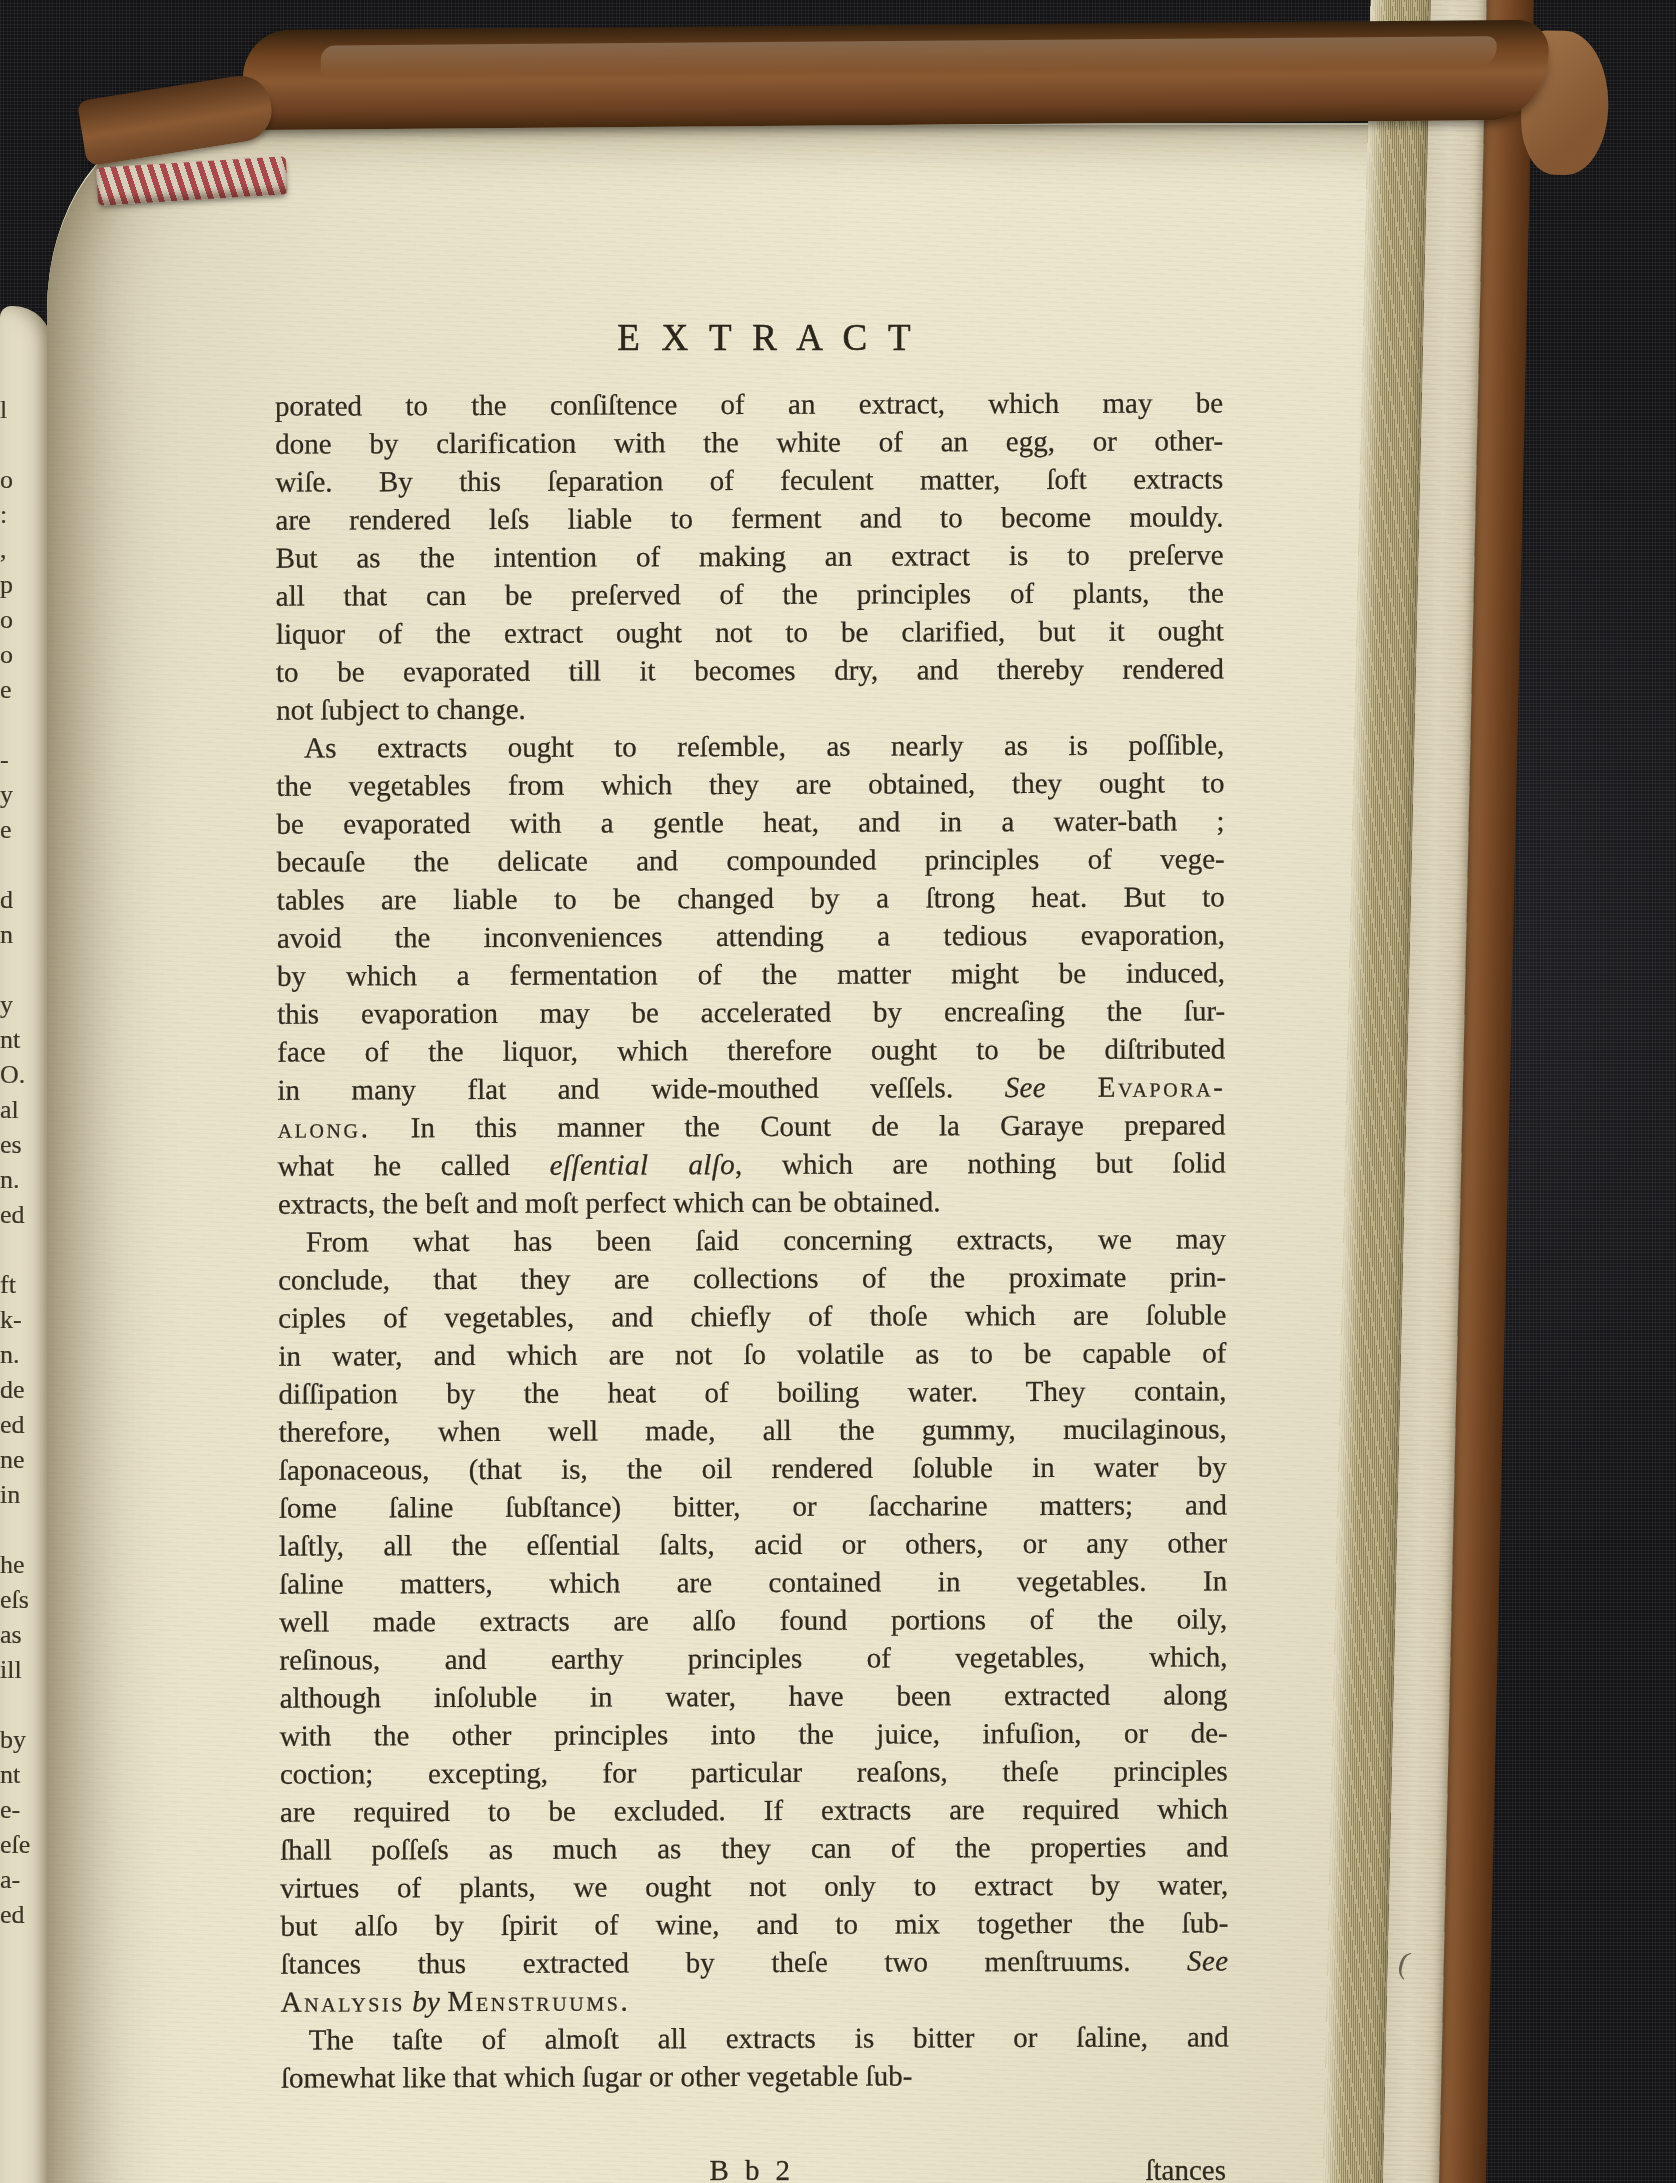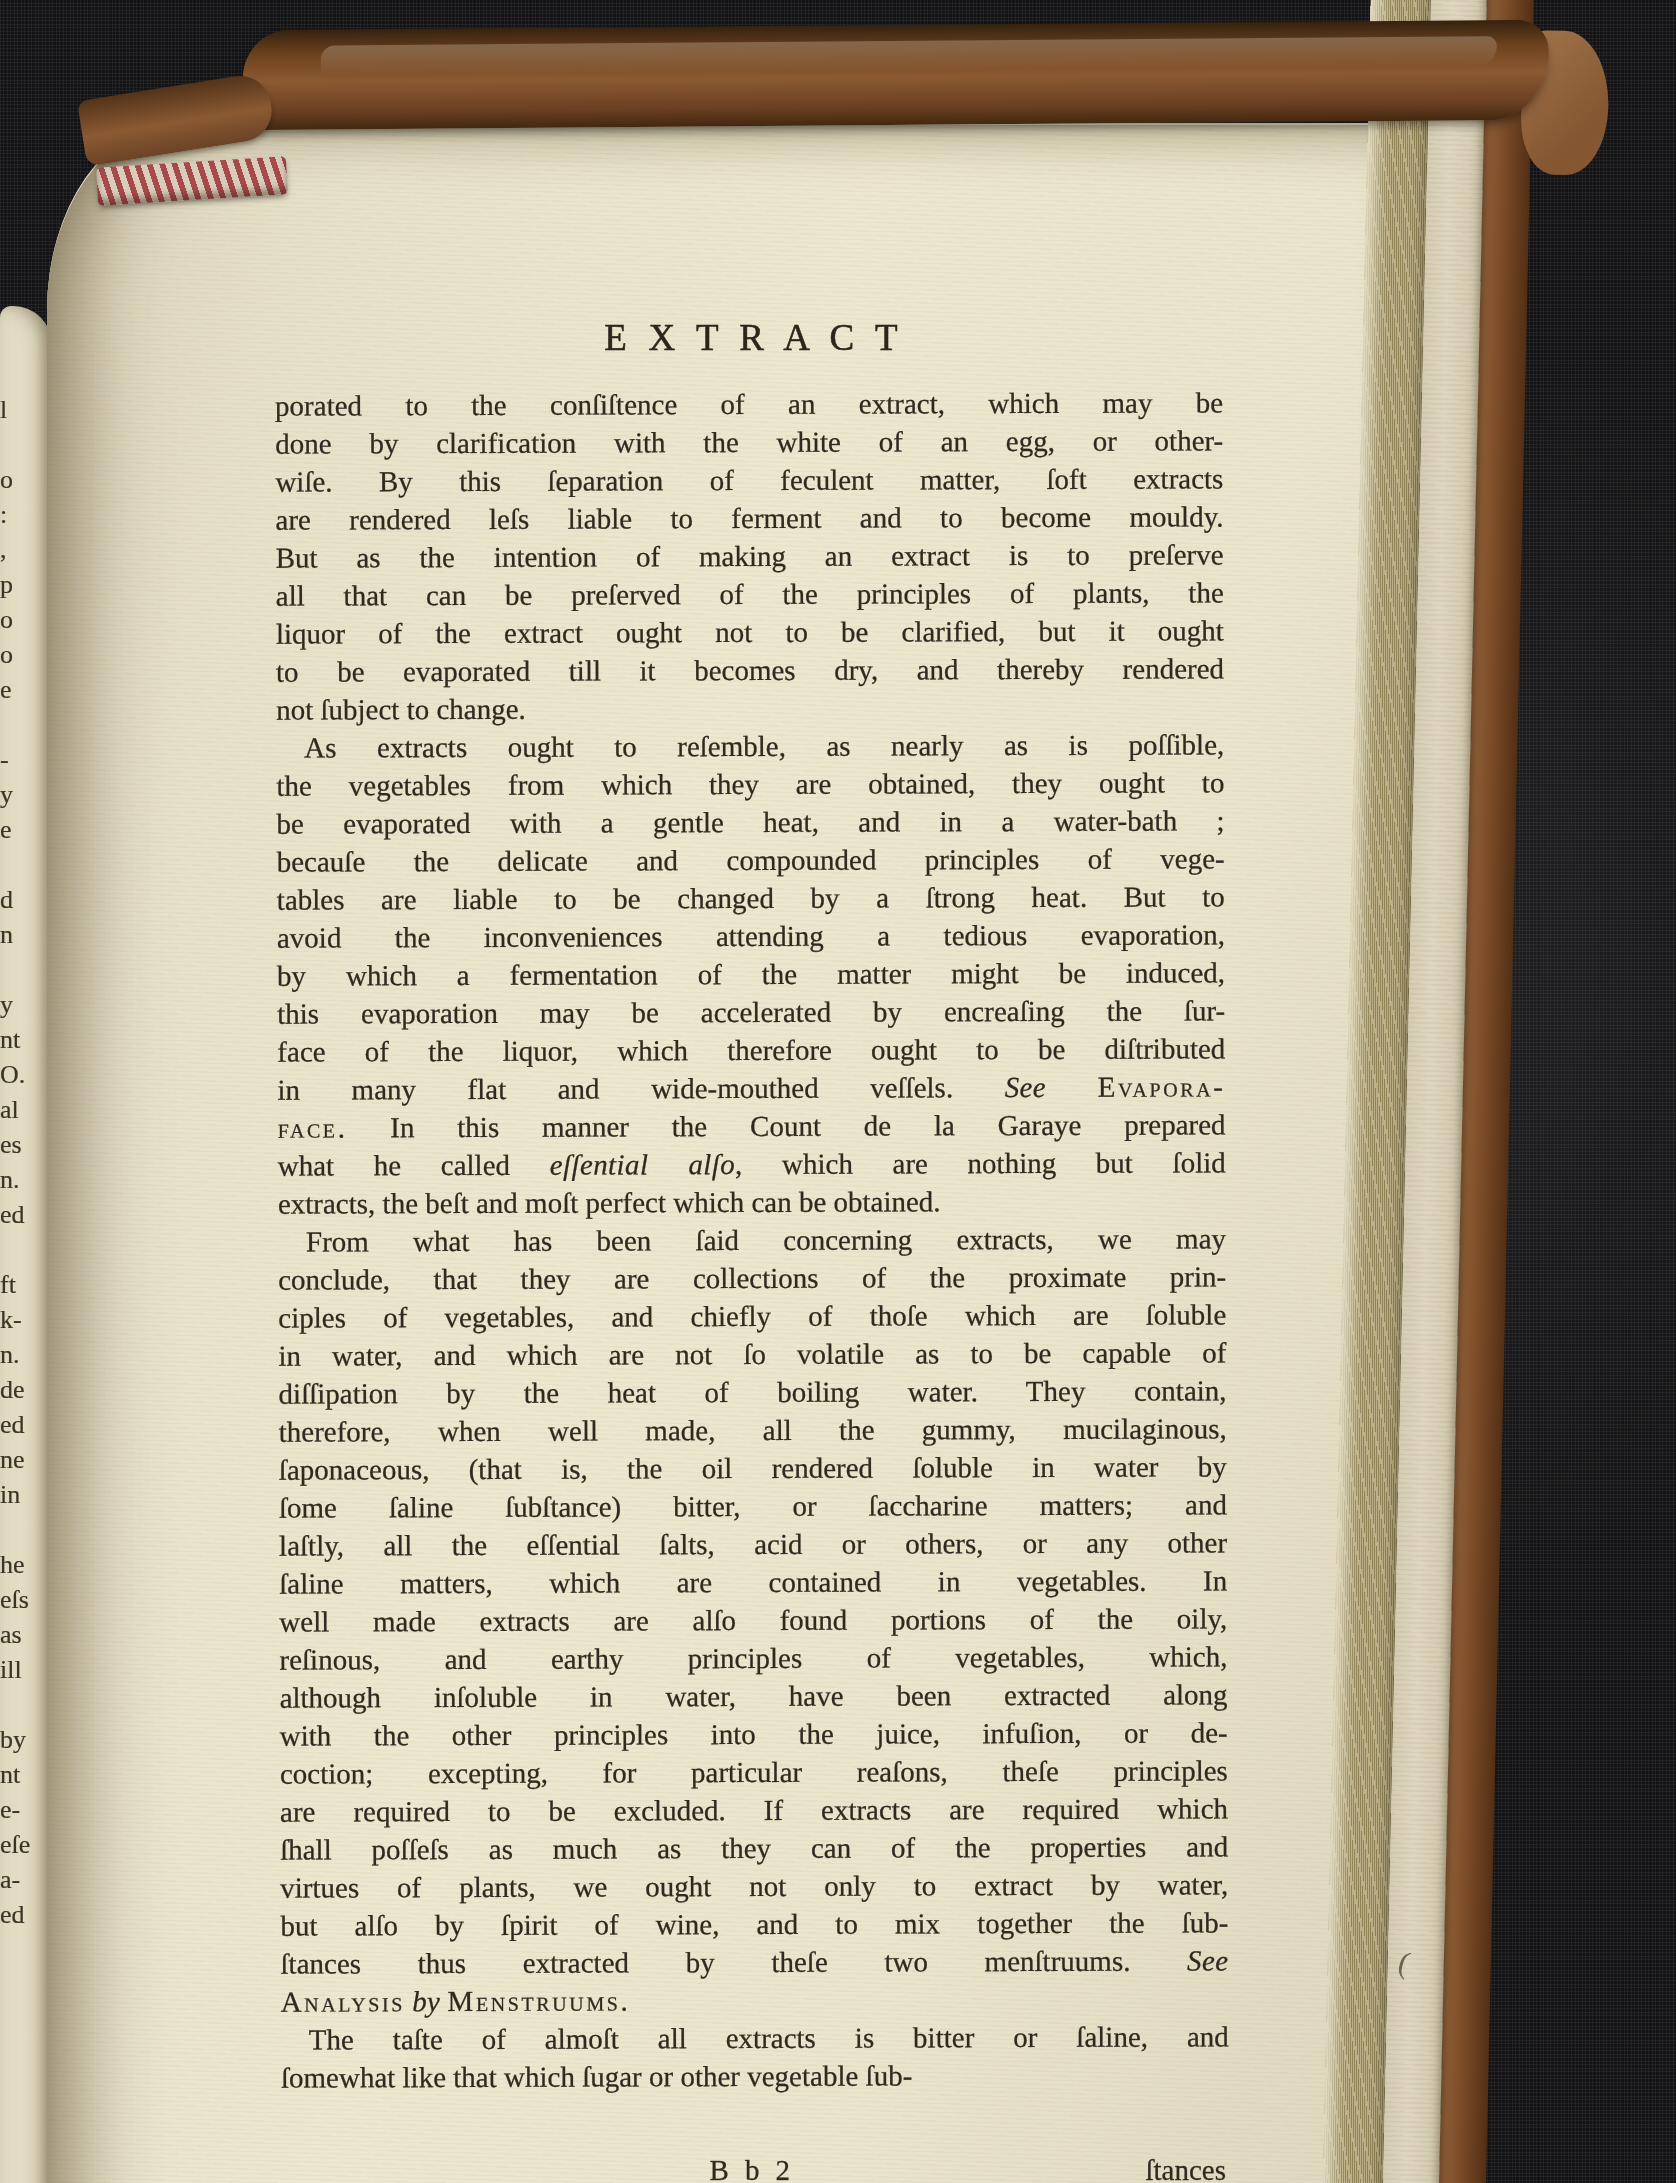--- a/index.html
+++ b/index.html
@@ -33,21 +33,21 @@
       linear-gradient(105deg,#d9d2b8 0%,#e6e0c7 16%,#ece6cd 42%,#e9e3ca 68%,#ded7bd 94%);
     border-top:2.2px solid #f2ecd4;
     border-radius:131px 26px 17.5px 52px / 188px 26px 17.5px 70px;
     box-shadow:
       inset 65px 0 83px -35px rgba(92,78,50,0.55),
       inset -31px 0 57px -26px rgba(120,106,72,0.38),
       inset 0 -41px 74px -31px rgba(105,90,60,0.5),
       inset 0 31px 52px -26px rgba(115,100,68,0.33);
   }
   .title{
-    position:absolute;left:231px;top:191px;width:952px;margin:0;
+    position:absolute;left:244px;top:191px;width:952px;margin:0;
     text-align:center;font-size:37px;font-weight:normal;color:#2b261c;
     letter-spacing:6.1px;-webkit-text-stroke:0.5px #2b261c;
   }
   .text-block{
     position:absolute;left:231px;top:260px;width:948px;
     font-size:29px;line-height:38px;color:#2f2a20;
     -webkit-text-stroke:0.3px rgba(47,42,32,0.85);
     transform:rotate(-0.2deg);
   }
   .line{text-align:justify;text-align-last:justify;}
@@ -202,21 +202,21 @@
       <div class="line indent">As extracts ought to reſemble, as nearly as is poſſible,</div>
       <div class="line">the vegetables from which they are obtained, they ought to</div>
       <div class="line">be evaporated with a gentle heat, and in a water-bath ;</div>
       <div class="line">becauſe the delicate and compounded principles of vege-</div>
       <div class="line">tables are liable to be changed by a ſtrong heat.  But to</div>
       <div class="line">avoid the inconveniences attending a tedious evaporation,</div>
       <div class="line">by which a fermentation of the matter might be induced,</div>
       <div class="line">this evaporation may be accelerated by encreaſing the ſur-</div>
       <div class="line">face of the liquor, which therefore ought to be diſtributed</div>
       <div class="line">in many flat and wide-mouthed veſſels.  <i>See</i> <span class="sc">Evapora-</span></div>
-      <div class="line"><span class="sc">face.</span>  In this manner the Count de la Garaye prepared</div>
+      <div class="line"><span class="sc">along.</span>  In this manner the Count de la Garaye prepared</div>
       <div class="line">what he called <i>eſſential alſo</i>, which are nothing but ſolid</div>
       <div class="line end">extracts, the beſt and moſt perfect which can be obtained.</div>
       <div class="line indent">From what has been ſaid concerning extracts, we may</div>
       <div class="line">conclude, that they are collections of the proximate prin-</div>
       <div class="line">ciples of vegetables, and chiefly of thoſe which are ſoluble</div>
       <div class="line">in water, and which are not ſo volatile as to be capable of</div>
       <div class="line">diſſipation by the heat of boiling water.  They contain,</div>
       <div class="line">therefore, when well made, all the gummy, mucilaginous,</div>
       <div class="line">ſaponaceous, (that is, the oil rendered ſoluble in water by</div>
       <div class="line">ſome ſaline ſubſtance) bitter, or ſaccharine matters; and</div>

